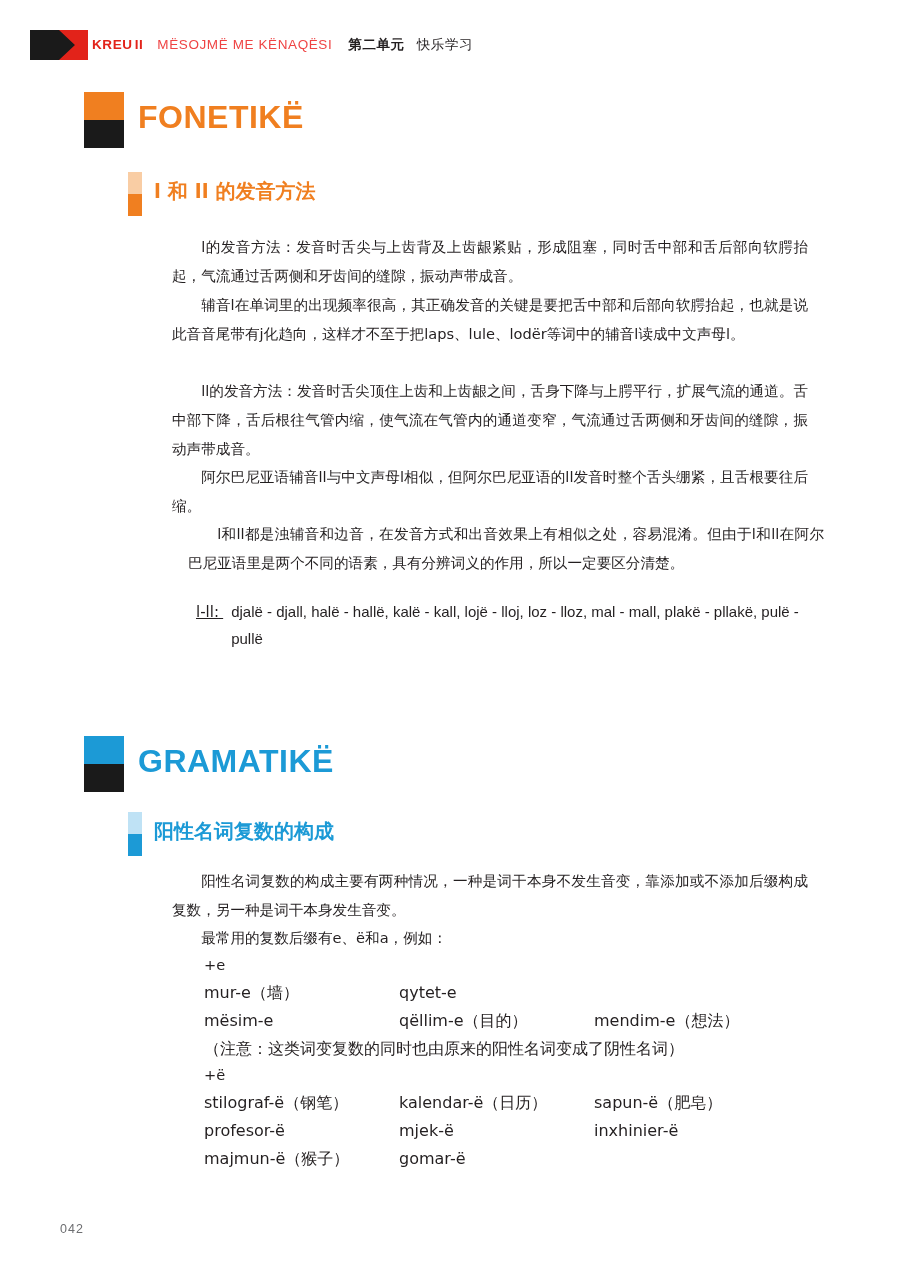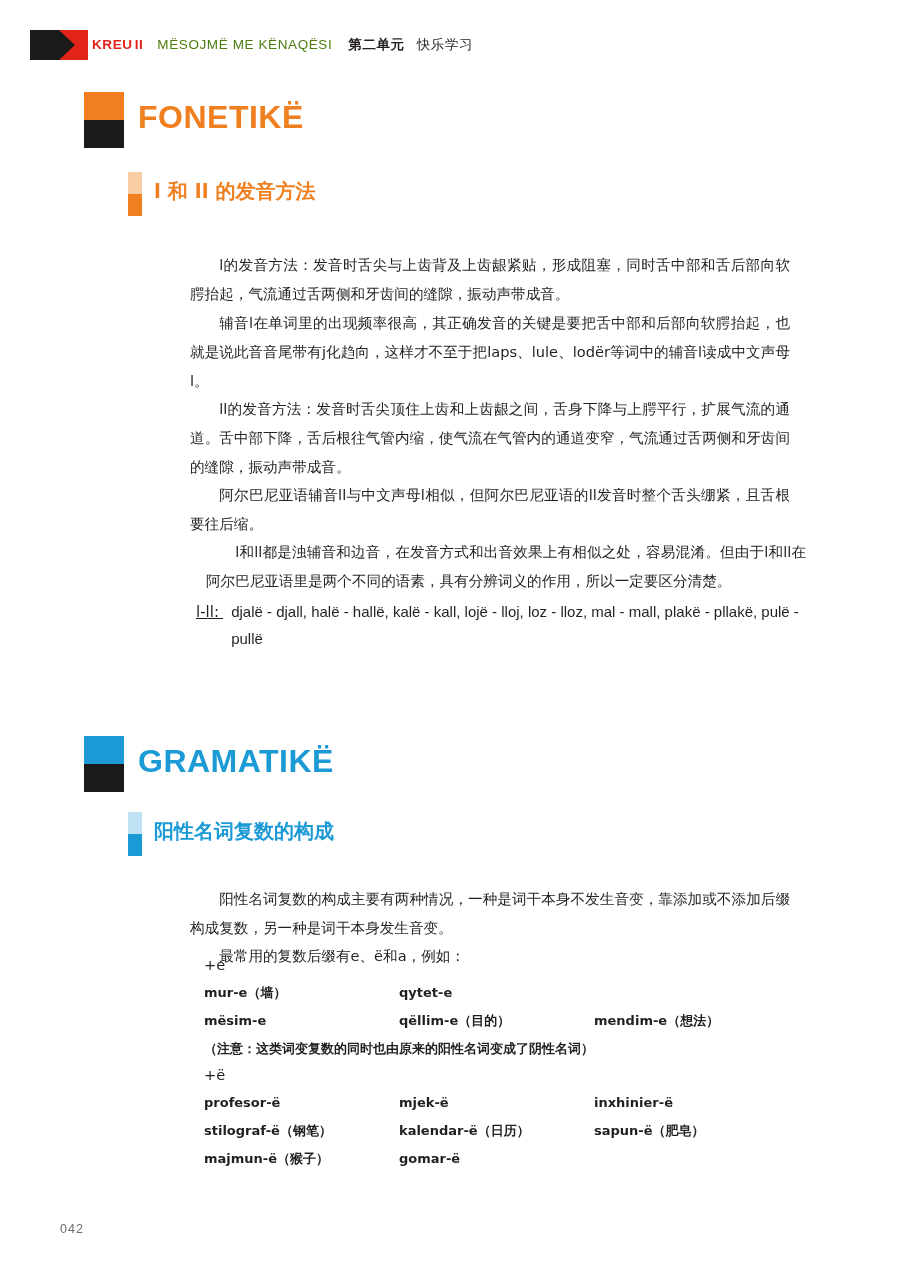--- a/index.html
+++ b/index.html
@@ -55,21 +55,21 @@
   .header-text .kreu {
     color: #e2231a;
     font-weight: bold;
   }
   .header-text .kreu-num {
     color: #e2231a;
     font-weight: bold;
     padding-left: 2px;
   }
   .header-text .sq {
-    color: #4d7c0f;
+    color: #ef4444;
     padding-left: 14px;
   }
   .header-text .cn {
     color: #231f20;
     font-weight: bold;
     padding-left: 16px;
     font-family: "DejaVu Sans", "Liberation Sans", sans-serif;
   }
   .header-text .cn2 {
     color: #231f20;
@@ -146,21 +146,21 @@
   .body-block {
     position: absolute;
     font-family: "DejaVu Sans", "Liberation Sans", sans-serif;
     font-size: 14.6px;
     line-height: 29px;
     color: #231f20;
     text-align: justify;
     text-justify: inter-ideograph;
   }
   .body-block p {
-    margin: 18px;
+    margin: 0;
     text-indent: 2em;
   }
 
   .example-line {
     position: absolute;
     font-family: "Liberation Sans", sans-serif;
     font-size: 15px;
     line-height: 27px;
     color: #231f20;
     text-decoration: underline;
@@ -171,22 +171,21 @@
   .example-line .txt {
     display: inline-block;
     vertical-align: top;
     width: 630px;
   }
 
   
   .word-table {
     position: absolute;
     font-family: "DejaVu Sans", "Liberation Sans", sans-serif;
-    font-size: 13px;
-    font-weight: bold;
+    font-size: 16px;
   }
   .word-row {
     display: flex;
     line-height: 28px;
   }
   .word-row .c1 { width: 195px; }
   .word-row .c2 { width: 195px; }
   .word-row .c3 { width: 240px; }
   .word-row .full { width: 630px; }
 
@@ -293,29 +292,29 @@
   </div>
   <div class="word-row">
     <div class="full">（注意：这类词变复数的同时也由原来的阳性名词变成了阴性名词）</div>
   </div>
 </div>
 
 <div class="plain-line" style="left:204px; top:1061px;">+ë</div>
 
 <div class="word-table" style="left:204px; top:1089px;">
   <div class="word-row">
+    <div class="c1">stilograf-ë（钢笔）</div>
+    <div class="c2">kalendar-ë（日历）</div>
+    <div class="c3">sapun-ë（肥皂）</div>
+  </div>
+  <div class="word-row">
     <div class="c1">profesor-ë</div>
     <div class="c2">mjek-ë</div>
     <div class="c3">inxhinier-ë</div>
   </div>
   <div class="word-row">
-    <div class="c1">stilograf-ë（钢笔）</div>
-    <div class="c2">kalendar-ë（日历）</div>
-    <div class="c3">sapun-ë（肥皂）</div>
-  </div>
-  <div class="word-row">
     <div class="c1">majmun-ë（猴子）</div>
     <div class="c2">gomar-ë</div>
     <div class="c3"></div>
   </div>
 </div>
 
 <div class="folio">042</div>
 
 </body></html>

